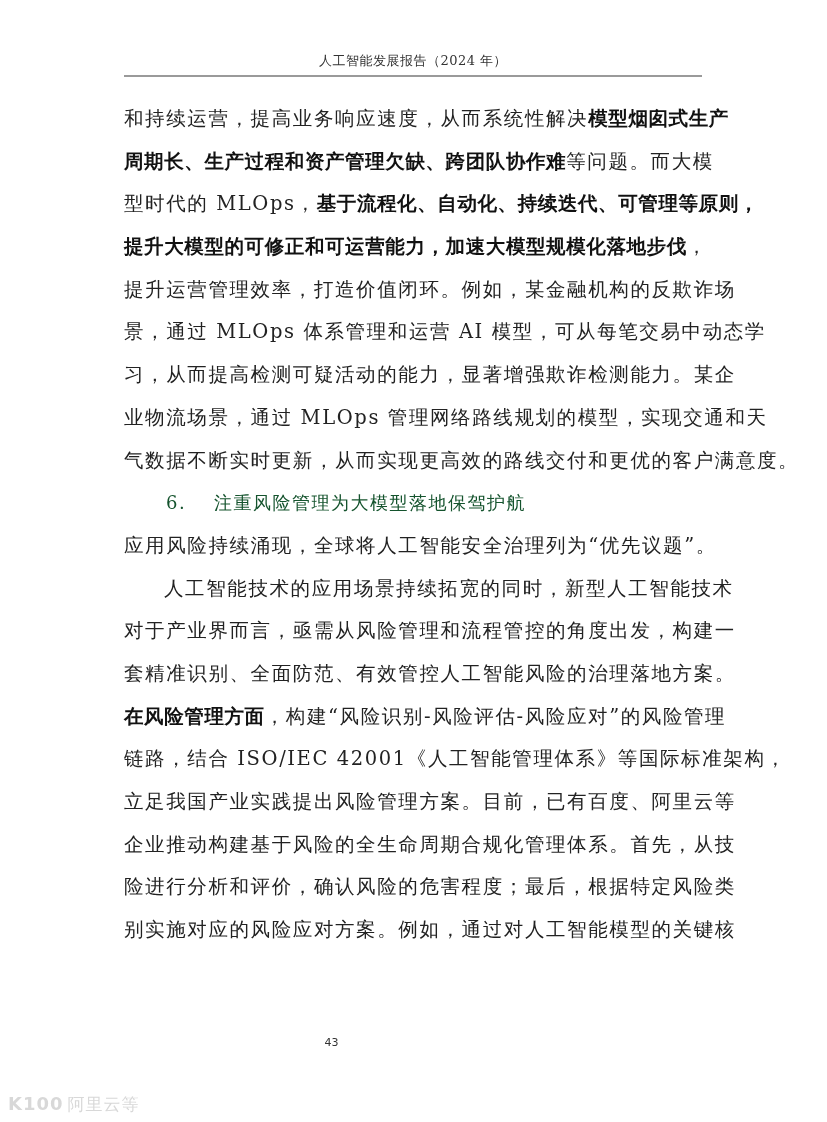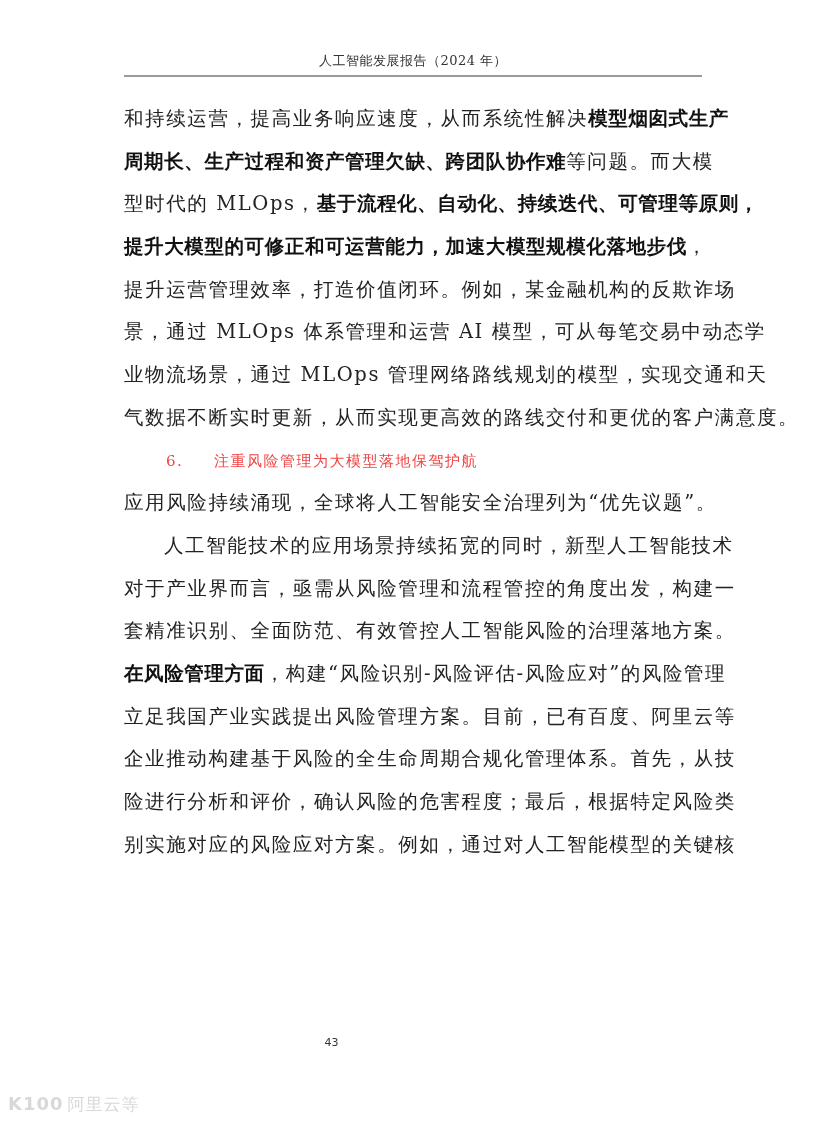--- a/index.html
+++ b/index.html
@@ -6,22 +6,22 @@
     body { width: 827px; height: 1122px; position: relative; overflow: hidden;
            font-family: "DejaVu Serif", "Liberation Serif", serif; color: #1a1a1a; }
     .header { position: absolute; left: 124px; top: 52px; width: 578px; text-align: center;
               font-size: 13px; color: #333; letter-spacing: 0.5px; }
     .header-rule { position: absolute; left: 124px; top: 75px; width: 578px; height: 2px; background: #9a9a9a; }
     .body { position: absolute; left: 124px; top: 98px; width: 575px; }
     .line { height: 42.7px; line-height: 42.7px; font-size: 19.5px; white-space: nowrap;
             letter-spacing: 1.6px; color: #222; }
     .line b { font-family: "DejaVu Sans", "Liberation Sans", sans-serif; font-weight: bold; color: #111; letter-spacing: 0.6px; }
     .indent { padding-left: 40px; }
-    .heading { height: 42.7px; line-height: 42.7px; font-size: 15px; white-space: nowrap;
-               padding-left: 42px; letter-spacing: 1.5px; color: #ef4444; }
+    .heading { height: 42.7px; line-height: 42.7px; font-size: 18px; white-space: nowrap;
+               padding-left: 42px; letter-spacing: 1.5px; color: #14532d; }
     .heading .num { display: inline-block; width: 48px; }
     .page-num { position: absolute; left: 0; width: 663px; top: 1036px; text-align: center;
                 font-family: "DejaVu Sans", sans-serif; font-size: 11px; color: #333; }
     .watermark { position: absolute; left: 8px; top: 1093px; font-family: "DejaVu Sans", sans-serif;
                  font-size: 17px; color: #d8d8d8; letter-spacing: 1px; }
     .watermark .logo { font-size: 18px; font-weight: bold; margin-right: 4px; }
   </style>
 </head>
 <body>
 
@@ -29,32 +29,34 @@
 <div class="header-rule"></div>
 
 <div class="body">
   <div id="para1">
       <div class="line"><span>和持续运营，提高业务响应速度，从而系统性解决</span><b>模型烟囱式生产</b></div>
       <div class="line"><b>周期长、生产过程和资产管理欠缺、跨团队协作难</b><span>等问题。而大模</span></div>
       <div class="line"><span>型时代的 MLOps，</span><b>基于流程化、自动化、持续迭代、可管理等原则，</b></div>
       <div class="line"><b>提升大模型的可修正和可运营能力，加速大模型规模化落地步伐</b><span>，</span></div>
       <div class="line"><span>提升运营管理效率，打造价值闭环。例如，某金融机构的反欺诈场</span></div>
       <div class="line"><span>景，通过 MLOps 体系管理和运营 AI 模型，可从每笔交易中动态学</span></div>
+      <div class="line"><span>习，从而提高检测可疑活动的能力，显著增强欺诈检测能力。某企</span></div>
       <div class="line"><span>业物流场景，通过 MLOps 管理网络路线规划的模型，实现交通和天</span></div>
       <div class="line"><span>气数据不断实时更新，从而实现更高效的路线交付和更优的客户满意度。</span></div>
     </div>
   <div class="heading">
     <span class="num">6.</span><span>注重风险管理为大模型落地保驾护航</span>
   </div>
   <div id="para2">
       <div class="line"><span>应用风险持续涌现，全球将人工智能安全治理列为“优先议题”。</span></div>
       <div class="line indent"><span>人工智能技术的应用场景持续拓宽的同时，新型人工智能技术</span></div>
       <div class="line"><span>对于产业界而言，亟需从风险管理和流程管控的角度出发，构建一</span></div>
       <div class="line"><span>套精准识别、全面防范、有效管控人工智能风险的治理落地方案。</span></div>
       <div class="line"><b>在风险管理方面</b><span>，构建“风险识别-风险评估-风险应对”的风险管理</span></div>
+      <div class="line"><span>链路，结合 ISO/IEC 42001《人工智能管理体系》等国际标准架构，</span></div>
       <div class="line"><span>立足我国产业实践提出风险管理方案。目前，已有百度、阿里云等</span></div>
       <div class="line"><span>企业推动构建基于风险的全生命周期合规化管理体系。首先，从技</span></div>
       <div class="line"><span>险进行分析和评价，确认风险的危害程度；最后，根据特定风险类</span></div>
       <div class="line"><span>别实施对应的风险应对方案。例如，通过对人工智能模型的关键核</span></div>
     </div>
 </div>
 
 <div class="page-num">43</div>
 
 <div class="watermark">

